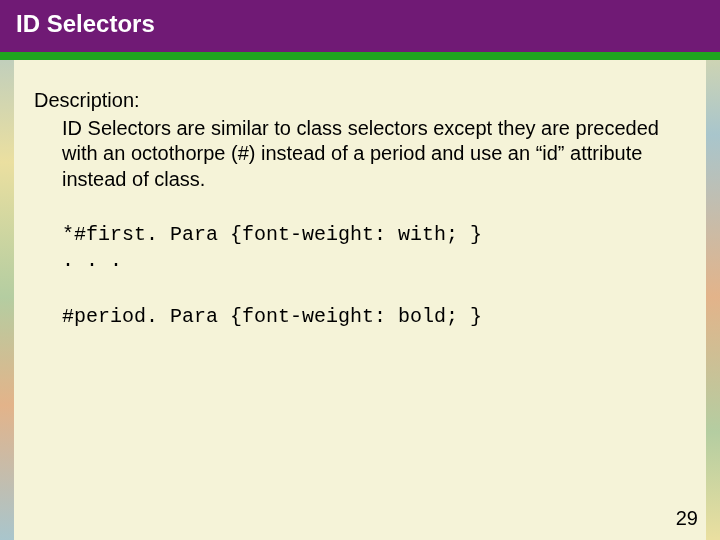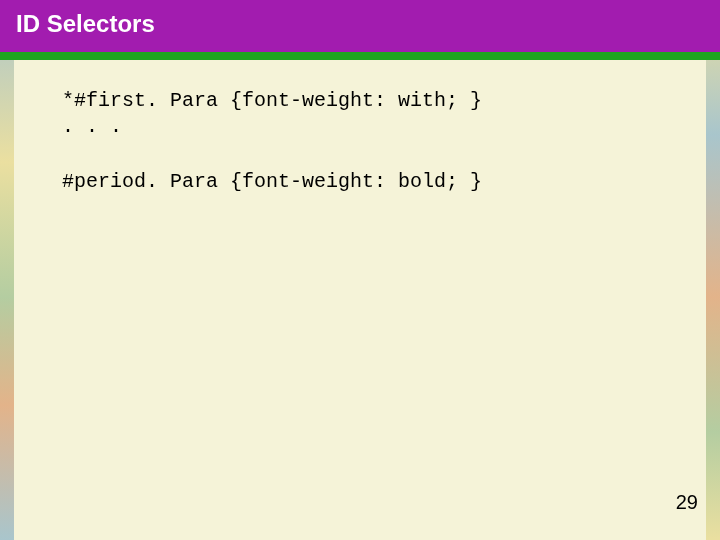--- a/index.html
+++ b/index.html
@@ -19,21 +19,21 @@
   .bg-left { left: 0; background: linear-gradient(180deg,#6aa0c2 0%,#e2cf72 30%,#7fae74 55%,#d47f4a 75%,#6aa0c2 100%); opacity:.55; }
   .bg-right { right: 0; background: linear-gradient(180deg,#e2cf72 0%,#6aa0c2 25%,#d47f4a 55%,#7fae74 80%,#e2cf72 100%); opacity:.55; }
 
   .slide {
     position: absolute;
     inset: 0;
     display: flex;
     flex-direction: column;
   }
   .title-bar {
-    background: #a21caf;
+    background: #701a75;
     color: #ffffff;
     font-size: 24px;
     font-weight: bold;
     padding: 10px 16px 14px 16px;
   }
   .green-strip {
     height: 8px;
     background: #1fa41f;
   }
   .content {
@@ -49,37 +49,41 @@
   .indent { padding-left: 28px; }
   .mono {
     font-family: "Courier New", Courier, monospace;
     font-size: 20px;
     white-space: pre;
   }
   .note .indent { padding-left: 28px; }
   .page-num {
     position: absolute;
     right: 22px;
-    bottom: 26px;
+    bottom: 10px;
     font-size: 20px;
     color: #000;
   }
 </style>
 </head>
 <body>
 
 <div class="bg-left"></div>
 <div class="bg-right"></div>
 
 <div class="slide">
   <div class="title-bar">ID Selectors</div>
   <div class="green-strip"></div>
 
   <div class="content">
 
+    <div class="block">
+      <div class="label">Description:</div>
+      <div class="indent">ID Selectors are similar to class selectors except they are preceded with an octothorpe (#) instead of a period and use an “id” attribute instead of class.</div>
+    </div>
 
     <div class="block">
       <div class="indent mono">*#first. Para {font-weight: with; }</div>
       <div class="indent mono">. . .</div>
     </div>
 
     <div class="block note">
       <div class="indent mono">#period. Para {font-weight: bold; }</div>
     </div>
 

